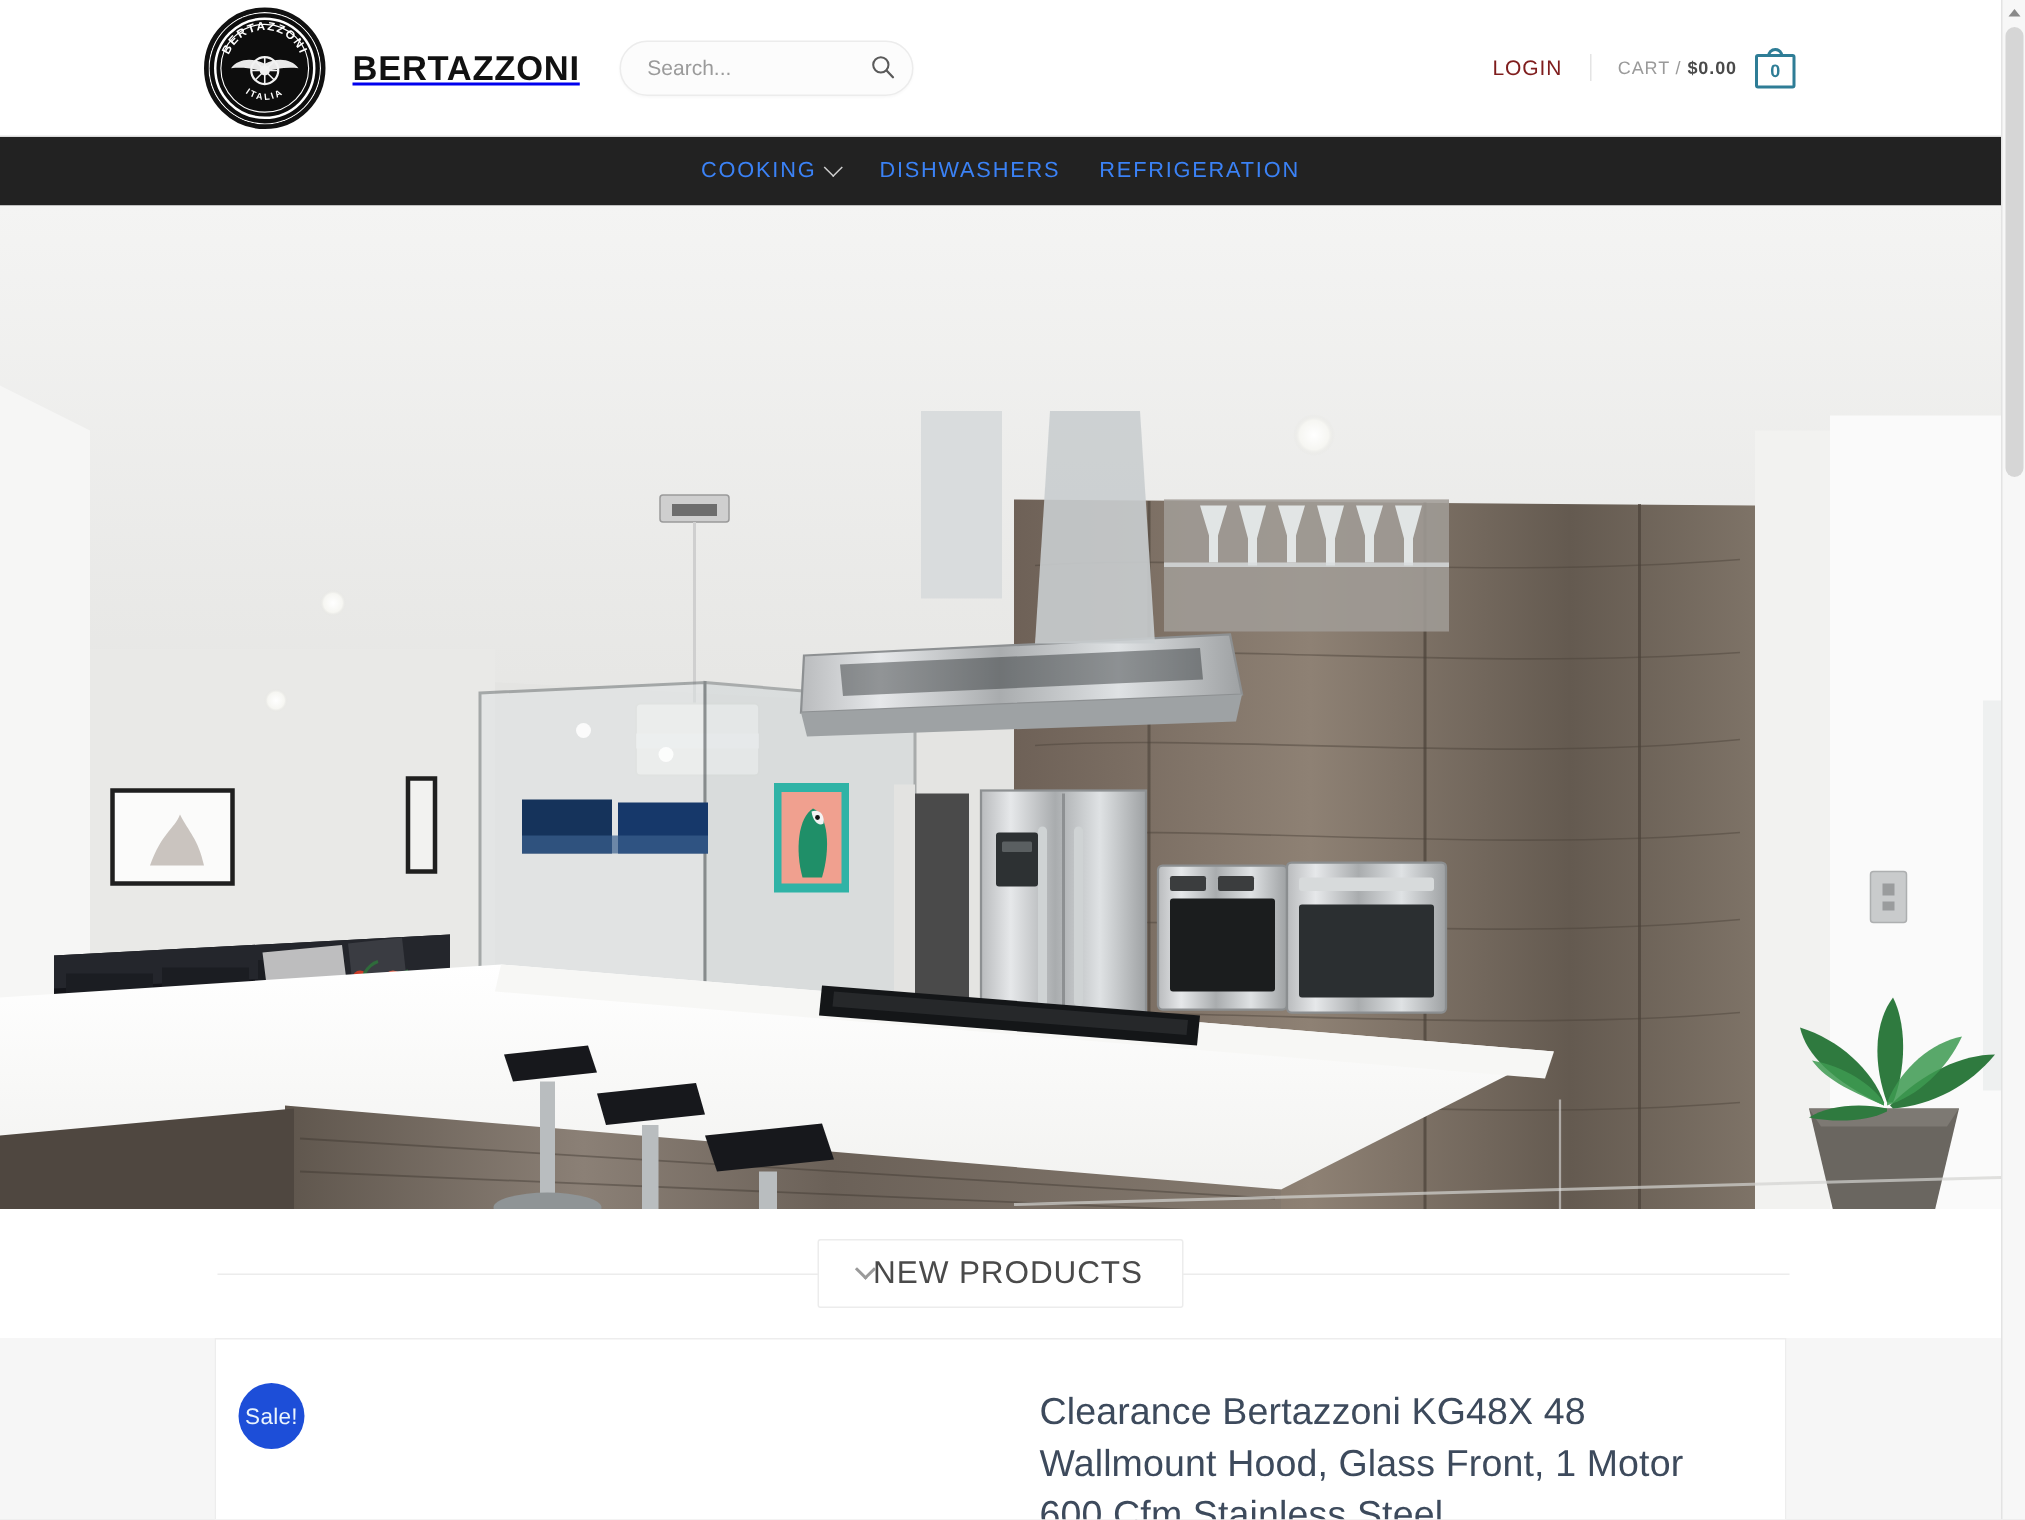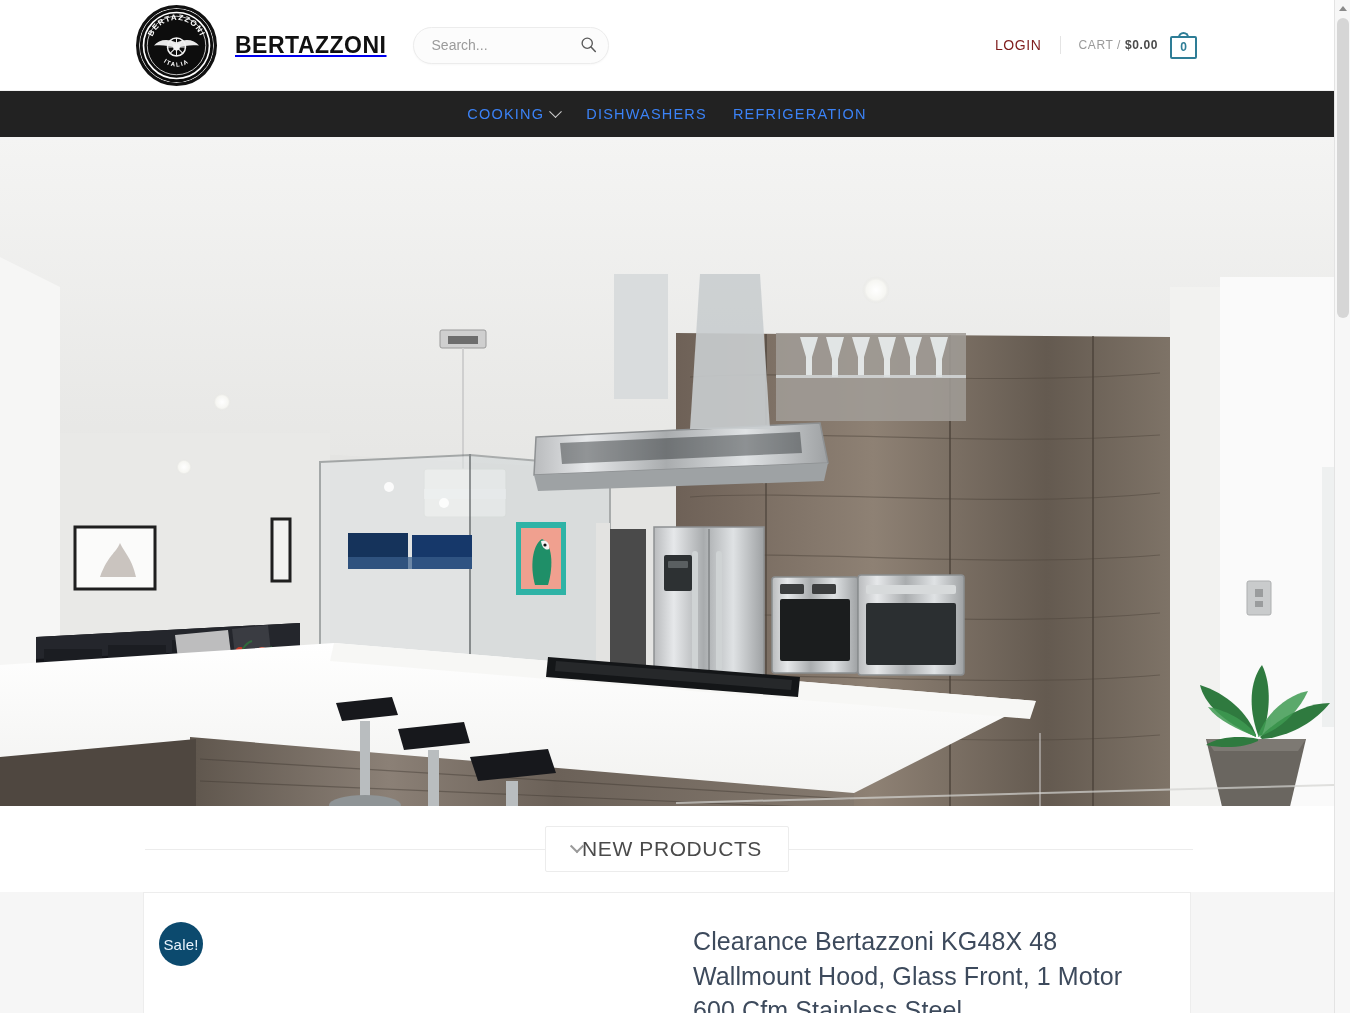--- a/index.html
+++ b/index.html
@@ -118,21 +118,21 @@
   
   .product-area { background: #f6f6f6; padding-top: 0; height: 125px; }
   .product-card {
     position: relative; margin: 0 auto; width: 1048px; background: #fff;
     border: 1px solid #ededed; border-top: 1px solid #ededed; height: 125px;
     display: flex; overflow: hidden;
   }
   .product-media { position: relative; width: 541px; }
   .sale-badge {
     position: absolute; left: 15px; top: 29px; width: 44px; height: 44px; border-radius: 50%;
-    background: #0c4a6e; color: #eaf4fd; font-size: 15px; display: flex; align-items: center; justify-content: center;
+    background: #1d4ed8; color: #eaf4fd; font-size: 15px; display: flex; align-items: center; justify-content: center;
     letter-spacing: .2px;
   }
   .product-thumb {
     position: absolute; left: 185px; top: 100px; width: 170px; height: 120px;
   }
   .product-info { flex: 1; padding: 31px 34px 0 8px; }
   .product-title {
     font-size: 25px; line-height: 1.38; color: #3d4a5c; font-weight: 400;
     letter-spacing: .1px;
   }

